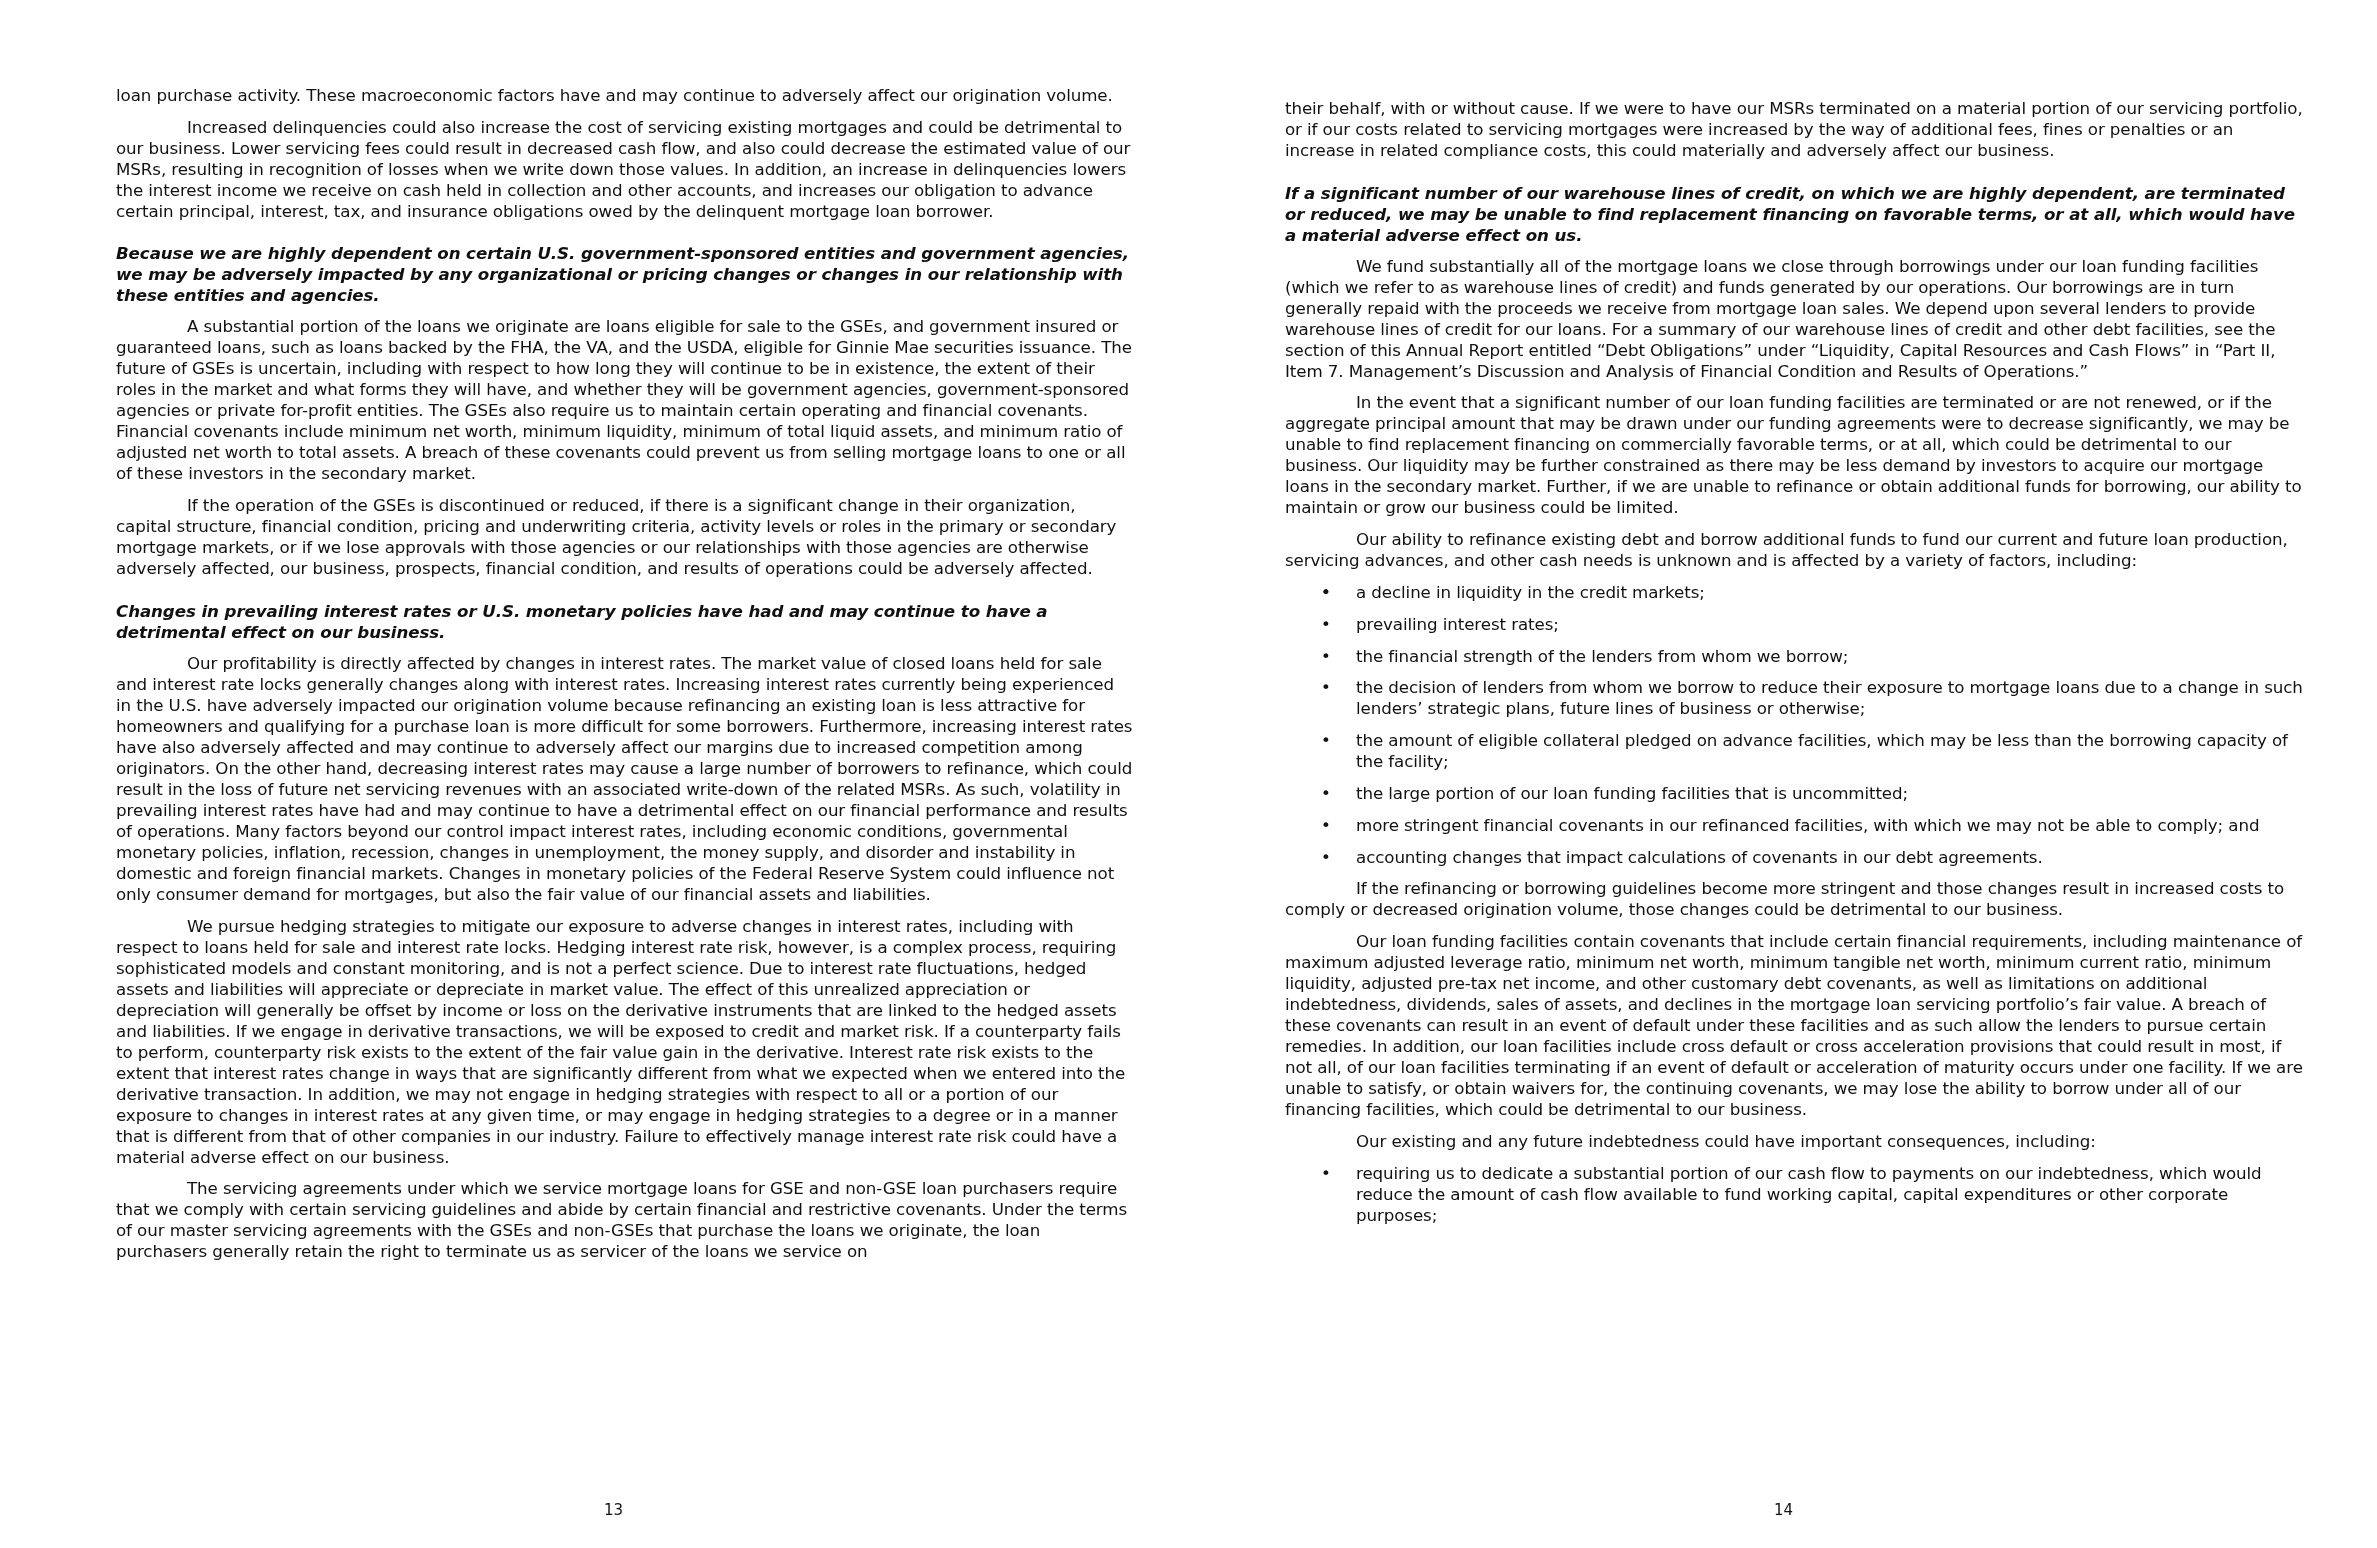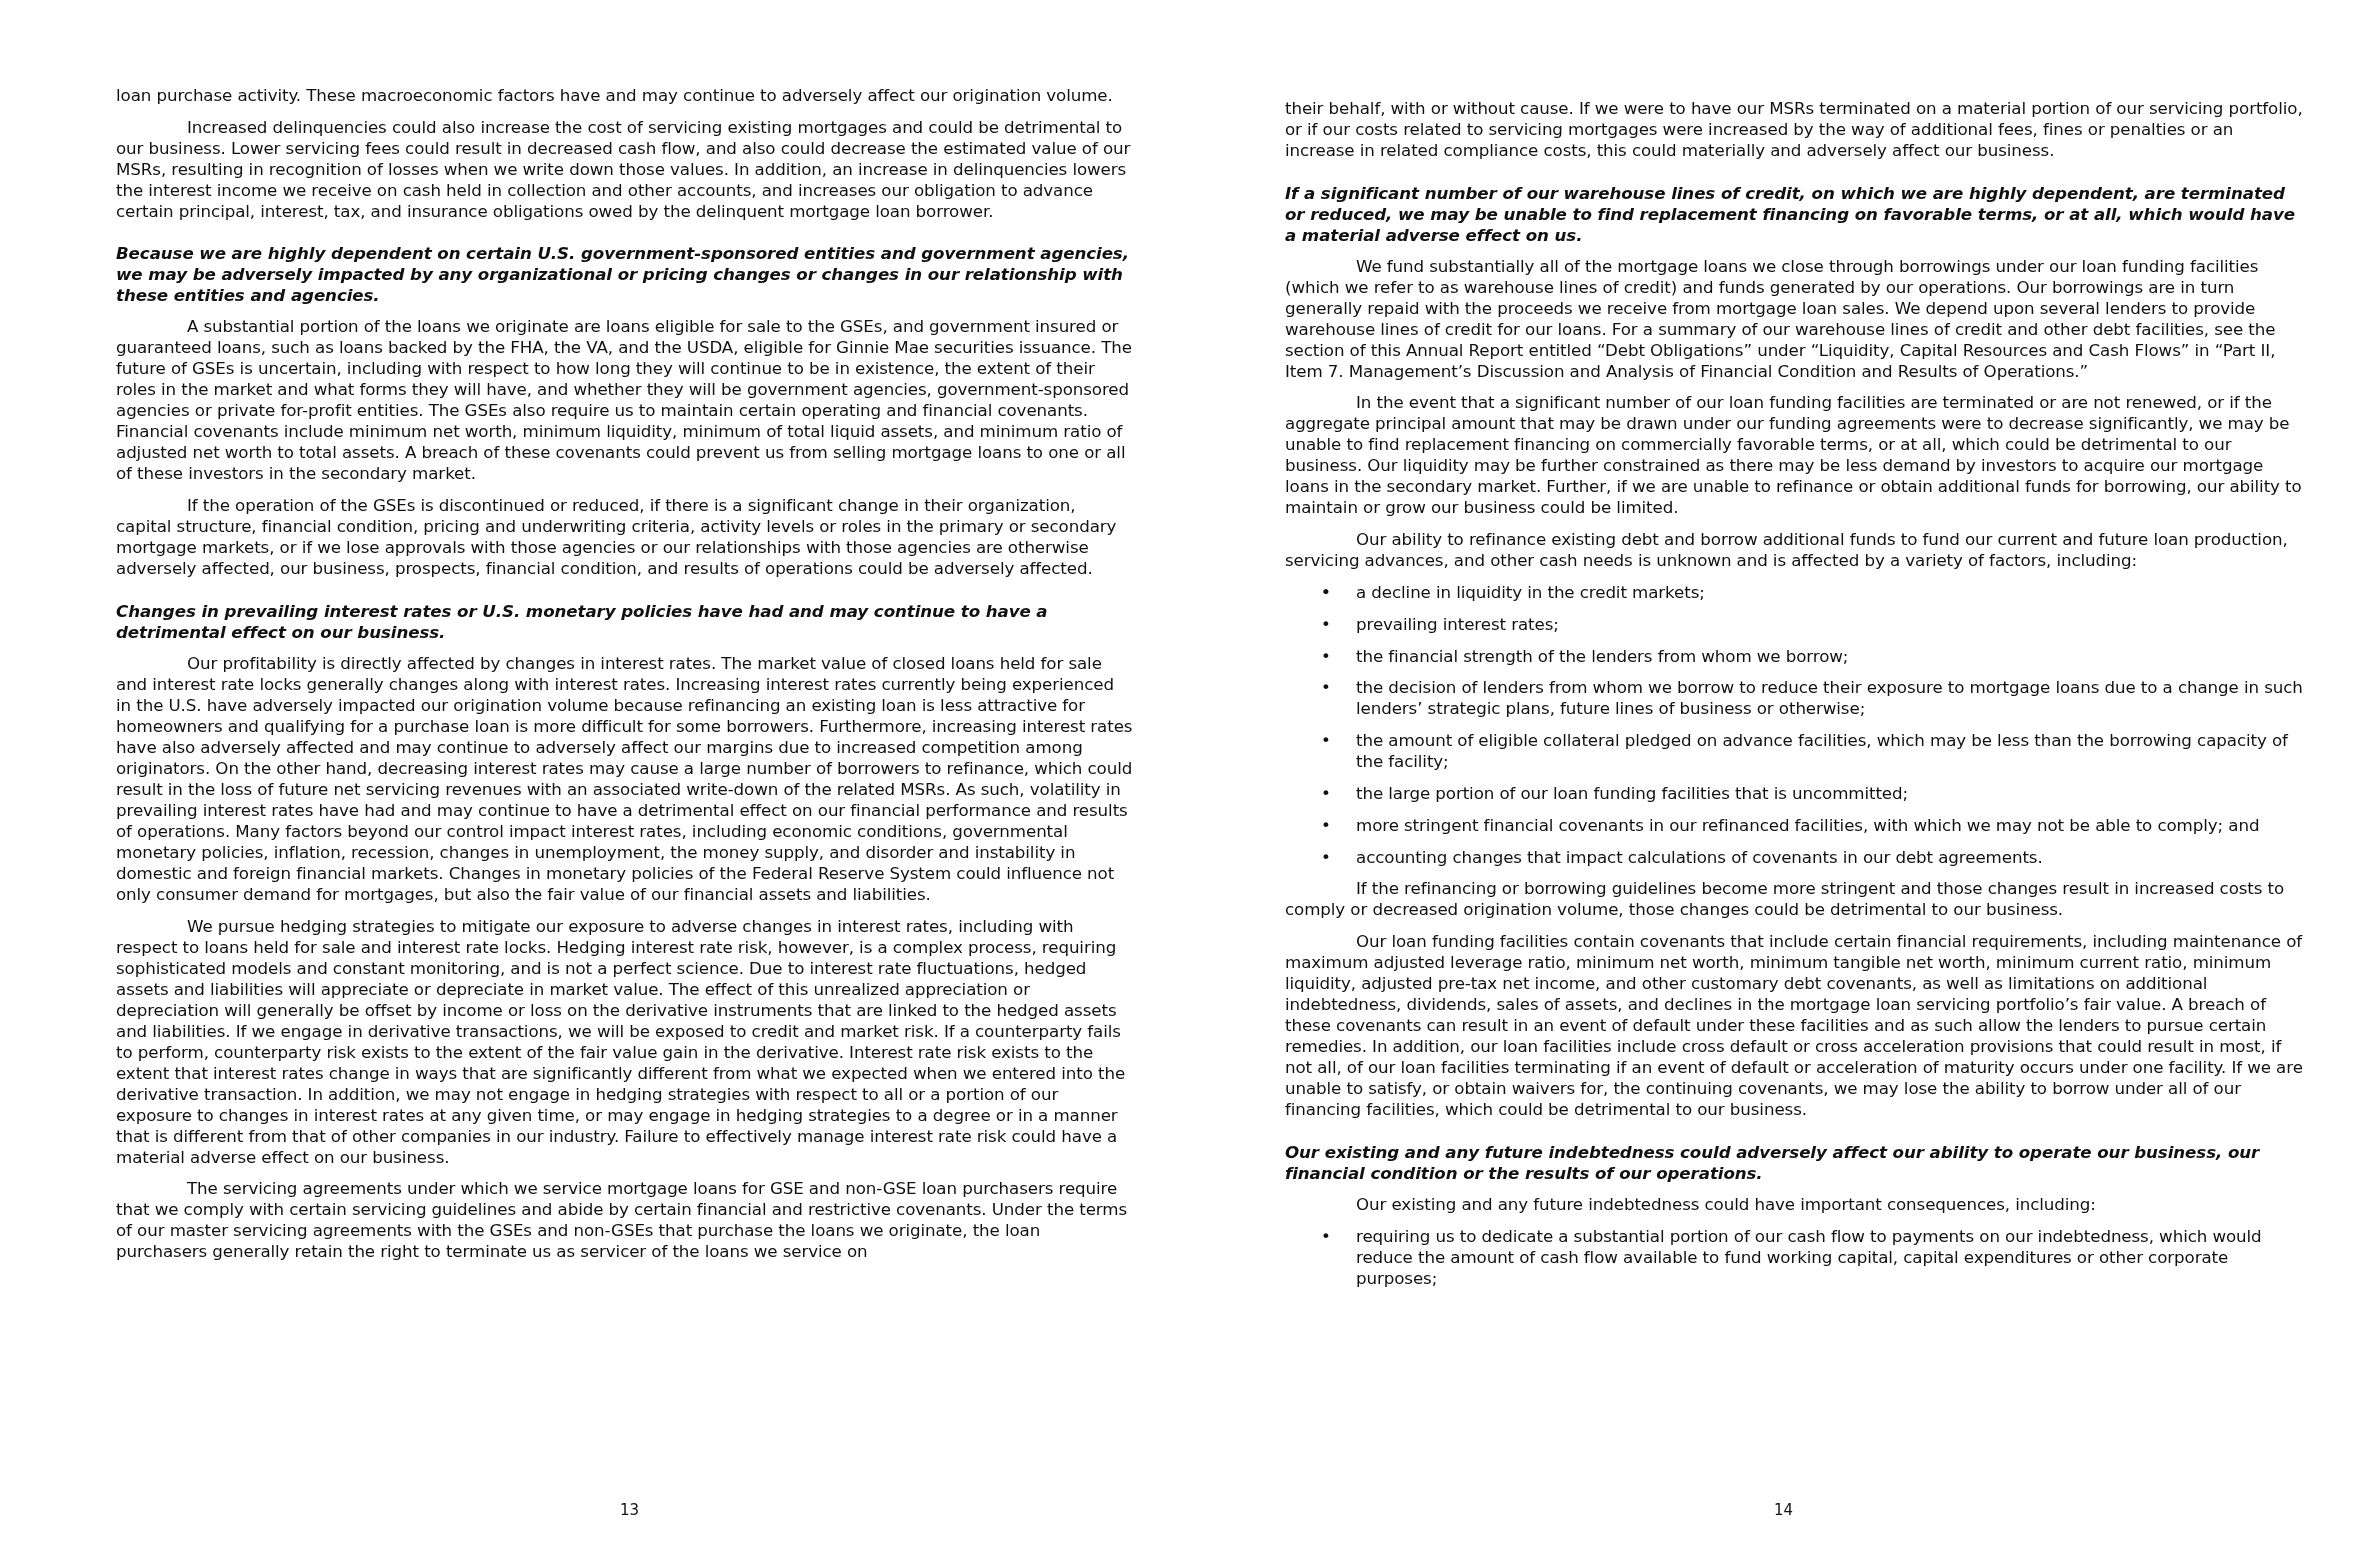--- a/index.html
+++ b/index.html
@@ -26,21 +26,21 @@
   }
   .bullets { margin: 0 0 10.8px 0; padding: 0; list-style: none; }
   .bullets li { position: relative; padding-left: 71px; margin: 0 0 10.8px 0; }
   .bullets li .dot {
     position: absolute; left: 36px; top: 0; font-size: 16.6px;
   }
   .pagenum {
     position: absolute; top: 1501px; width: 100%; text-align: center;
     font-size: 15px; font-family: "DejaVu Sans", sans-serif;
   }
-  .page.left .pagenum { left: 16px; padding-right: 0; }
+  .page.left .pagenum { left: 0px; padding-right: 0; }
   .page.left .pagenum span { position: relative; left: 0; }
 </style>
 </head>
 <body>
 
 <div class="page left">
   <div class="col" id="col-0">
       <p class="p">loan purchase activity. These macroeconomic factors have and may continue to adversely affect our origination volume.</p>
       <p class="p indent">Increased delinquencies could also increase the cost of servicing existing mortgages and could be detrimental to our business. Lower servicing fees could result in decreased cash flow, and also could decrease the estimated value of our MSRs, resulting in recognition of losses when we write down those values. In addition, an increase in delinquencies lowers the interest income we receive on cash held in collection and other accounts, and increases our obligation to advance certain principal, interest, tax, and insurance obligations owed by the delinquent mortgage loan borrower.</p>
       <div class="h">Because we are highly dependent on certain U.S. government-sponsored entities and government agencies, we may be adversely impacted by any organizational or pricing changes or changes in our relationship with these entities and agencies.</div>
@@ -67,21 +67,20 @@
         <li><span class="dot">•</span><span>prevailing interest rates;</span></li>
         <li><span class="dot">•</span><span>the financial strength of the lenders from whom we borrow;</span></li>
         <li><span class="dot">•</span><span>the decision of lenders from whom we borrow to reduce their exposure to mortgage loans due to a change in such lenders’ strategic plans, future lines of business or otherwise;</span></li>
         <li><span class="dot">•</span><span>the amount of eligible collateral pledged on advance facilities, which may be less than the borrowing capacity of the facility;</span></li>
         <li><span class="dot">•</span><span>the large portion of our loan funding facilities that is uncommitted;</span></li>
         <li><span class="dot">•</span><span>more stringent financial covenants in our refinanced facilities, with which we may not be able to comply; and</span></li>
         <li><span class="dot">•</span><span>accounting changes that impact calculations of covenants in our debt agreements.</span></li>
       </ul>
       <p class="p indent">If the refinancing or borrowing guidelines become more stringent and those changes result in increased costs to comply or decreased origination volume, those changes could be detrimental to our business.</p>
       <p class="p indent">Our loan funding facilities contain covenants that include certain financial requirements, including maintenance of maximum adjusted leverage ratio, minimum net worth, minimum tangible net worth, minimum current ratio, minimum liquidity, adjusted pre-tax net income, and other customary debt covenants, as well as limitations on additional indebtedness, dividends, sales of assets, and declines in the mortgage loan servicing portfolio’s fair value. A breach of these covenants can result in an event of default under these facilities and as such allow the lenders to pursue certain remedies. In addition, our loan facilities include cross default or cross acceleration provisions that could result in most, if not all, of our loan facilities terminating if an event of default or acceleration of maturity occurs under one facility. If we are unable to satisfy, or obtain waivers for, the continuing covenants, we may lose the ability to borrow under all of our financing facilities, which could be detrimental to our business.</p>
-      <div class="h">Our existing and any future indebtedness could adversely affect our ability to operate our business, our financial condition or the results of our operations.</div>
       <p class="p flush-indent">Our existing and any future indebtedness could have important consequences, including:</p>
       <ul class="bullets">
         <li><span class="dot">•</span><span>requiring us to dedicate a substantial portion of our cash flow to payments on our indebtedness, which would reduce the amount of cash flow available to fund working capital, capital expenditures or other corporate purposes;</span></li>
       </ul>
     </div>
   <div class="pagenum"><span>14</span></div>
 </div>
 
 
 </body></html>

